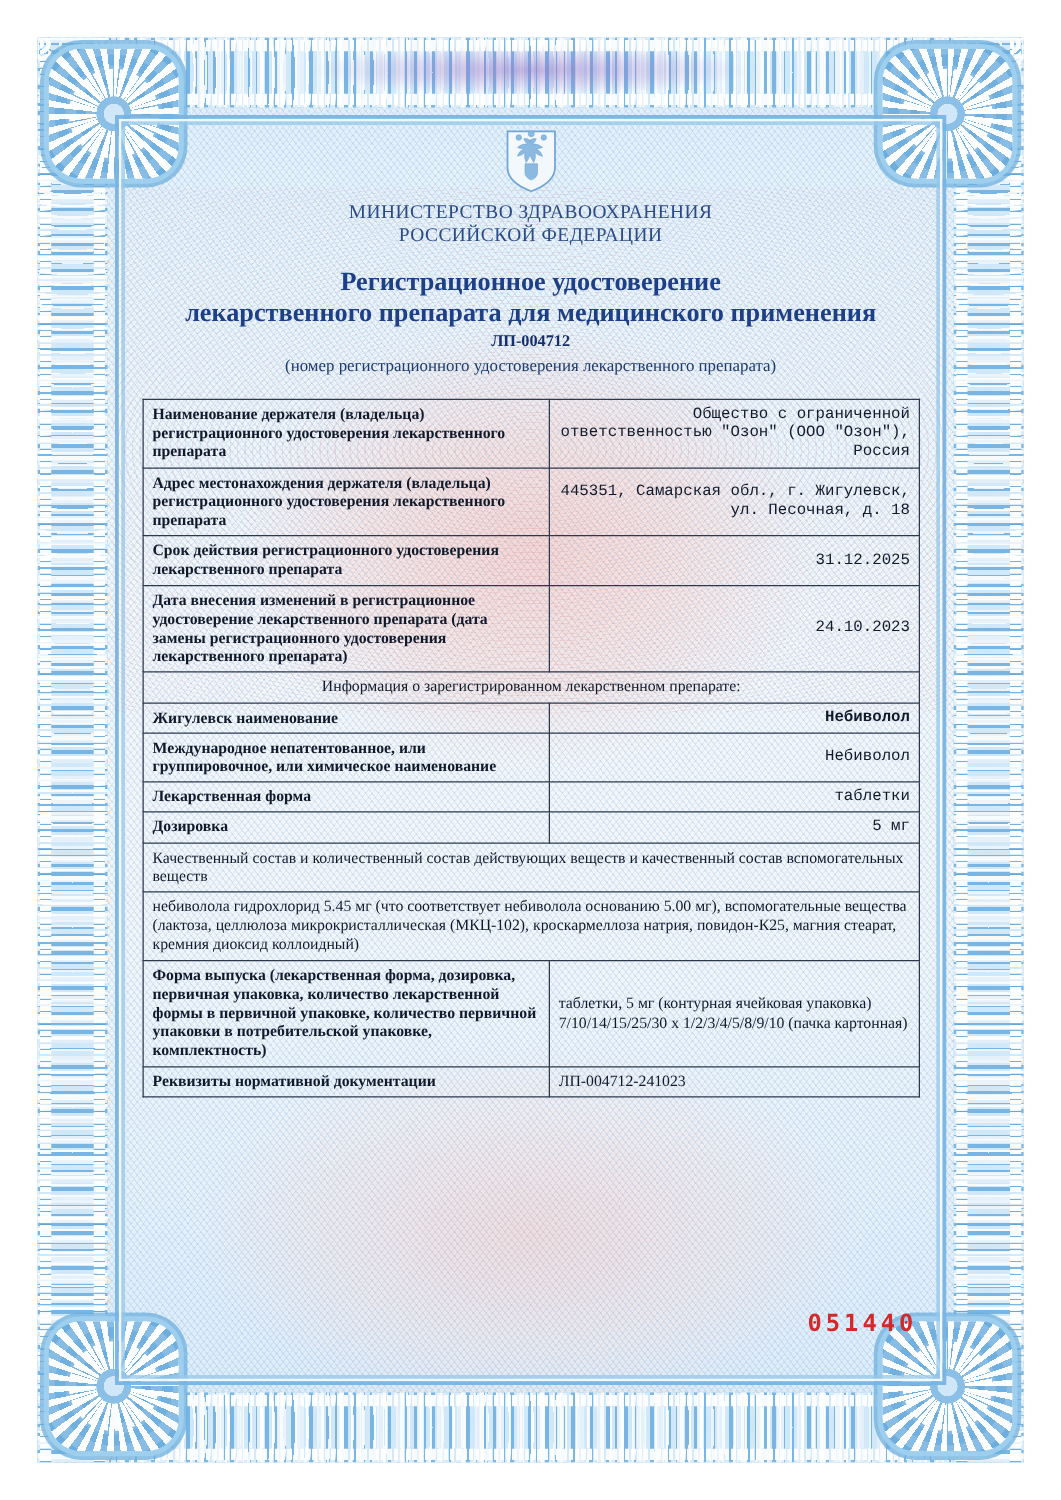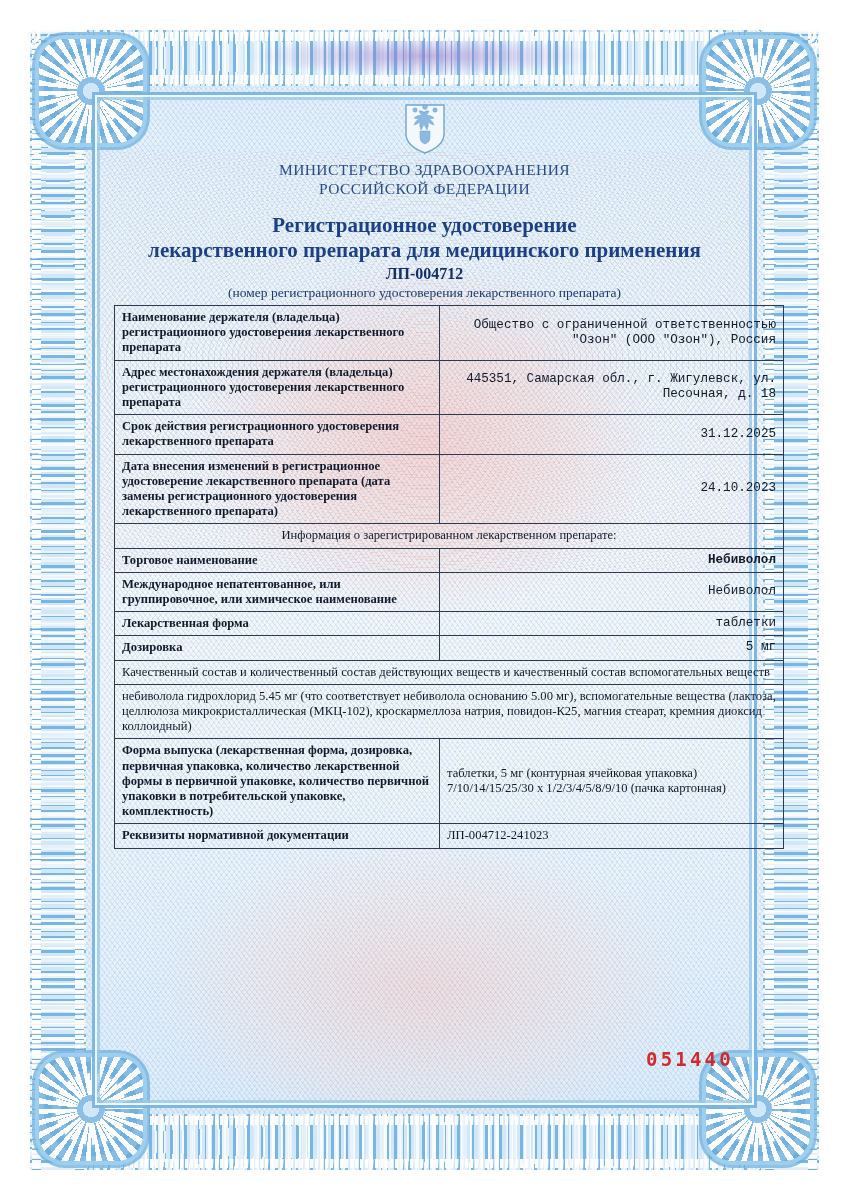--- a/index.html
+++ b/index.html
@@ -94,26 +94,26 @@
   .emblem{position:absolute;left:0;right:0;top:104px;text-align:center;}
   .emblem svg{display:inline-block;}
 
   .ministry{position:absolute;left:0;right:0;top:160px;text-align:center;
      color:#2b4b86;font-size:15.5px;line-height:19px;letter-spacing:.4px;border-radius:19px;}
 
   .title{position:absolute;left:60px;right:60px;top:213px;text-align:center;
      color:#1d3f85;font-weight:bold;font-size:21px;line-height:25px;}
 
   .regnum{position:absolute;left:0;right:0;top:265px;text-align:center;
-     color:#14306b;font-weight:bold;font-size:16px;}
+     color:#14306b;font-weight:bold;font-size:13px;}
   .regnum-sub{position:absolute;left:0;right:0;top:285px;text-align:center;
      color:#1b3a6d;font-size:13.5px;}
 
   
-  table.cert{position:absolute;left:114px;top:305px;width:670px;
+  table.cert{position:absolute;left:114px;top:319px;width:622px;
      border-collapse:collapse;table-layout:fixed;}
   table.cert td{border:1px solid #2d3a4e;padding:4px 7px;
      font-size:12.6px;line-height:15.2px;color:#101a2b;vertical-align:middle;
      background:transparent;}
   td.lbl{width:310px;font-weight:bold;}
   td.val{text-align:right;font-family:Liberation Mono, monospace;}
   td.val.b{font-weight:bold;}
   td.full{text-align:center;}
   td.full.lf{text-align:left;font-weight:normal;}
   td.body{font-weight:normal;line-height:16.5px;padding:5px 8px;margin-left:22px;}
@@ -210,21 +210,21 @@
         <tr>
           <td class="lbl">Дата внесения изменений в регистрационное удостоверение лекарственного препарата (дата замены регистрационного удостоверения лекарственного препарата)</td>
           <td class="val">24.10.2023</td>
         </tr>
 
         <tr>
           <td class="full" colspan="2">Информация о зарегистрированном лекарственном препарате:</td>
         </tr>
 
         <tr>
-          <td class="lbl">Торговое наименование</td>
+          <td class="lbl">Жигулевск наименование</td>
           <td class="val b">Небиволол</td>
         </tr>
         <tr>
           <td class="lbl">Международное непатентованное, или группировочное, или химическое наименование</td>
           <td class="val">Небиволол</td>
         </tr>
         <tr>
           <td class="lbl">Лекарственная форма</td>
           <td class="val">таблетки</td>
         </tr>

